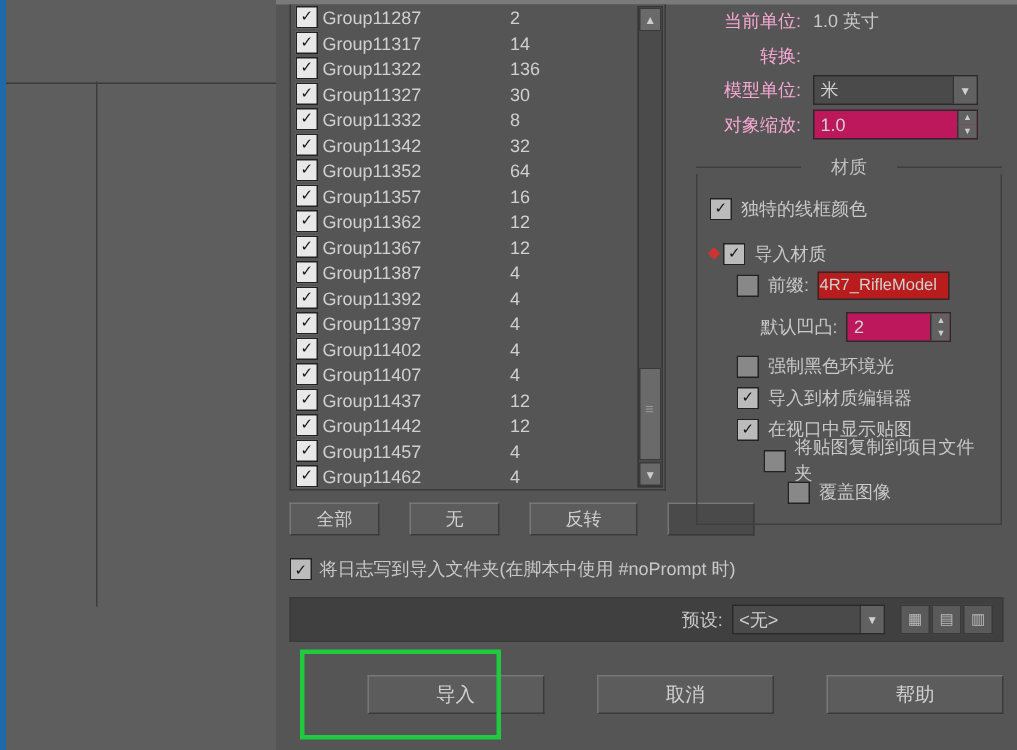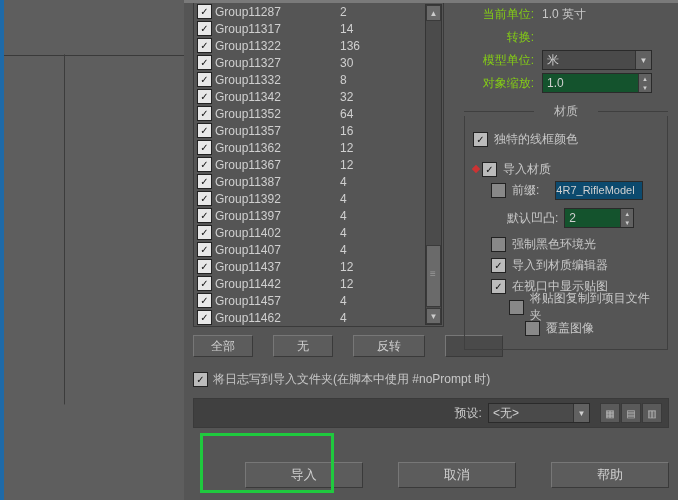--- a/index.html
+++ b/index.html
@@ -28,47 +28,47 @@
 .btn-small{height:20px;background:#5c5c5c;border:1px solid #3a3a3a;border-top-color:#777;border-left-color:#777;color:#d0d0d0;font-size:12px;display:flex;align-items:center;justify-content:center;cursor:pointer}
 .w60{width:58px}.w70{width:70px}
 
 
 .logrow{position:absolute;left:9px;top:368px;display:flex;align-items:center}
 .cb2{width:13px;height:13px;background:#bbb;border:1px solid #222;margin-right:5px;display:flex;align-items:center;justify-content:center;font-size:10px;color:#111}
 
 
 .rside{position:absolute;left:280px;top:0;width:204px;height:358px}
 .rline{display:flex;align-items:center;height:22px;margin-bottom:1px}
-.lbl{width:70px;text-align:right;margin-right:8px;color:#84cc16}
+.lbl{width:70px;text-align:right;margin-right:8px;color:#f9a8d4}
 .val{color:#c8c8c8}
 .dropdown{height:18px;background:#4a4a4a;border:1px solid #2a2a2a;color:#d0d0d0;font-size:12px;display:flex;align-items:center;padding:0 4px;position:relative}
 .dropdown .dbtn{position:absolute;right:0;top:0;bottom:0;width:15px;background:#616161;border-left:1px solid #333;display:flex;align-items:center;justify-content:center;font-size:8px}
-.spinner{height:18px;background:#14532d;border:1px solid #2a2a2a;color:#d0d0d0;display:flex;align-items:center;padding:0 4px;position:relative}
+.spinner{height:18px;background:#be185d;border:1px solid #2a2a2a;color:#d0d0d0;display:flex;align-items:center;padding:0 4px;position:relative}
 .spinner .sbtn{position:absolute;right:0;top:0;bottom:0;width:13px;display:flex;flex-direction:column}
 .spinner .sbtn span{flex:1;background:#616161;border-left:1px solid #333;display:flex;align-items:center;justify-content:center;font-size:6px;color:#ccc}
 
 .group-title{position:relative;text-align:center;color:#c0c0c0;font-size:12px;height:18px;line-height:18px;margin-top:8px;margin-bottom:6px}
 .group-title::before,.group-title::after{content:"";position:absolute;top:9px;width:70px;height:1px;background:#3f3f3f}
 .group-title::before{left:0}.group-title::after{right:0}
 .group-box{border:1px solid #3f3f3f;border-top:none;padding:5px 8px 10px 8px;position:relative;top:-10px;padding-top:12px}
 
 .ckrow{display:flex;align-items:center;height:20px;margin:1px 0}
 .ckrow .cb3{width:13px;height:13px;background:#bbb;border:1px solid #222;margin-right:6px;display:flex;align-items:center;justify-content:center;font-size:10px;color:#111}
 .ckrow.sub{margin-left:18px}
 .redcorner{width:6px;height:6px;background:#cc3333;margin-right:3px;transform:rotate(45deg)}
-.txtfield{height:17px;background:#0c4a6e;border:1px solid #2a2a2a;color:#d0d0d0;font-size:11px;padding:0 0;display:flex;align-items:center}
+.txtfield{height:17px;background:#b91c1c;border:1px solid #2a2a2a;color:#d0d0d0;font-size:11px;padding:0 0;display:flex;align-items:center}
 
 
 .presetbar{position:absolute;left:9px;top:395px;right:9px;height:28px;border:1px solid #3a3a3a;background:#404040;display:flex;align-items:center;padding:0 6px;gap:6px}
 .presetbar .plbl{width:300px;text-align:right}
 .icongrp{display:flex;gap:1px;margin-left:4px}
 .iconsq{width:18px;height:18px;background:#5a5a5a;border:1px solid #3a3a3a;display:flex;align-items:center;justify-content:center;font-size:10px;color:#bbb}
 
 
-.bottombtns{position:absolute;left:9px;bottom:4px;right:9px;height:50px;display:flex;align-items:flex-end;gap:35px;padding-bottom:8px}
+.bottombtns{position:absolute;left:9px;bottom:4px;right:9px;height:50px;display:flex;align-items:center;gap:35px;padding-bottom:8px}
 .bigbtn{height:24px;width:140px;background:#5c5c5c;border:1px solid #3a3a3a;border-top-color:#777;border-left-color:#777;color:#d0d0d0;font-size:13px;display:flex;align-items:center;justify-content:center;cursor:pointer}
 .highlight-box{position:absolute;left:200px;top:433px;width:128px;height:54px;border:3px solid #1fca3e;pointer-events:none}
 </style>
 </head>
 <body>
 
 <div class="app">
   <div class="left-bg"></div>
 
   <div class="panel">
@@ -222,21 +222,21 @@
           <div class="cb3">✓</div>
           <span>独特的线框颜色</span>
         </div>
         <div class="ckrow" style="margin-top:10px">
           <div class="redcorner"></div>
           <div class="cb3">✓</div>
           <span>导入材质</span>
         </div>
         <div class="ckrow sub">
           <div class="cb3" style="background:#888"></div>
-          <span style="margin-right:16px">前缀:</span>
+          <span style="margin-right:6px">前缀:</span>
           <div class="txtfield" style="width:86px">4R7_RifleModel</div>
         </div>
         <div class="ckrow sub" style="margin-top:8px">
           <span style="margin-right:6px;margin-left:16px">默认凹凸:</span>
           <div class="spinner" style="width:60px">
             <span>2</span>
             <div class="sbtn">
                 <span>▲</span>
                 <span>▼</span>
               </div>

